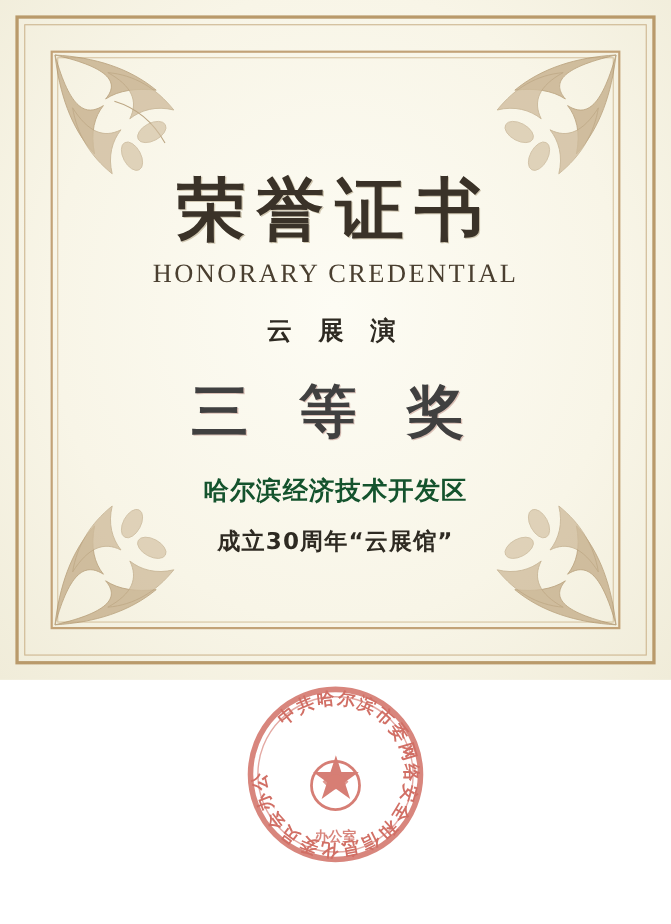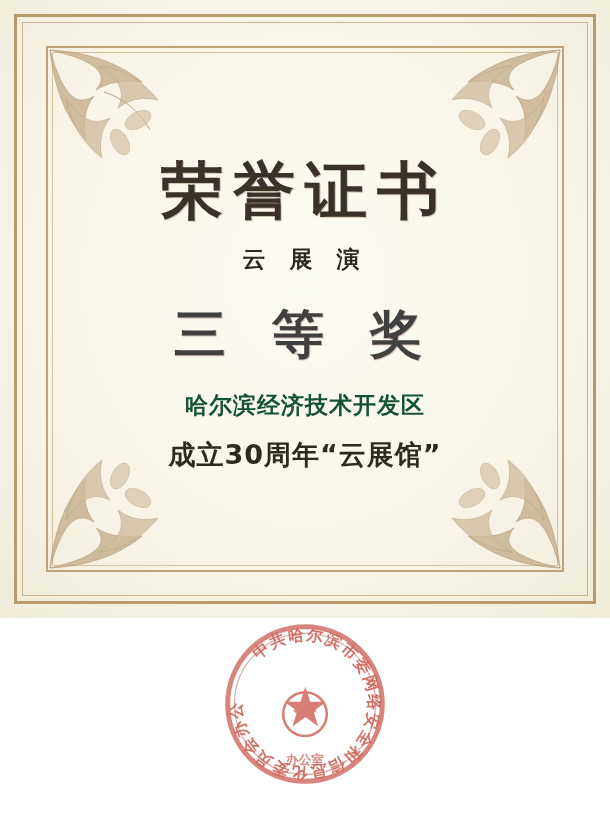--- a/index.html
+++ b/index.html
@@ -135,21 +135,21 @@
     margin-top: 28px;
     font-family: "DejaVu Sans", "Liberation Sans", sans-serif;
     font-size: 23px;
     font-weight: bold;
     letter-spacing: 1px;
     color: #14532d;
   }
   .project-2 {
     margin-top: 16px;
     font-family: "DejaVu Sans", "Liberation Sans", sans-serif;
-    font-size: 27px;
+    font-size: 21px;
     font-weight: bold;
     letter-spacing: 1px;
     color: #2e2a22;
   }
   .company {
     margin-top: 26px;
     font-family: "DejaVu Sans", "Liberation Sans", sans-serif;
     font-size: 23px;
     font-weight: bold;
     letter-spacing: 0.5px;
@@ -241,20 +241,21 @@
       <path d="M52 20 C76 22 96 34 112 54 C96 50 82 54 72 62 C80 46 74 32 52 20 Z" opacity="0.8"></path>
       <path d="M20 52 C24 76 36 96 56 112 C52 96 56 82 64 72 C48 80 34 74 20 52 Z" opacity="0.8"></path>
       <ellipse cx="92" cy="74" rx="14" ry="8" transform="rotate(-28 92 74)" opacity="0.65"></ellipse>
       <ellipse cx="74" cy="96" rx="8" ry="14" transform="rotate(-28 74 96)" opacity="0.65"></ellipse>
     </g>
   </svg>
 
   <div class="content">
 
     <div class="title-cn">荣誉证书</div>
+    <div class="title-en">HONORARY CREDENTIAL</div>
 
     <div class="line-category">云 展 演</div>
 
     <div class="award">三 等 奖</div>
 
     <div class="project-1">哈尔滨经济技术开发区</div>
     <div class="project-2">成立30周年“云展馆”</div>
 
 
     <svg class="seal" viewBox="0 0 200 200">

